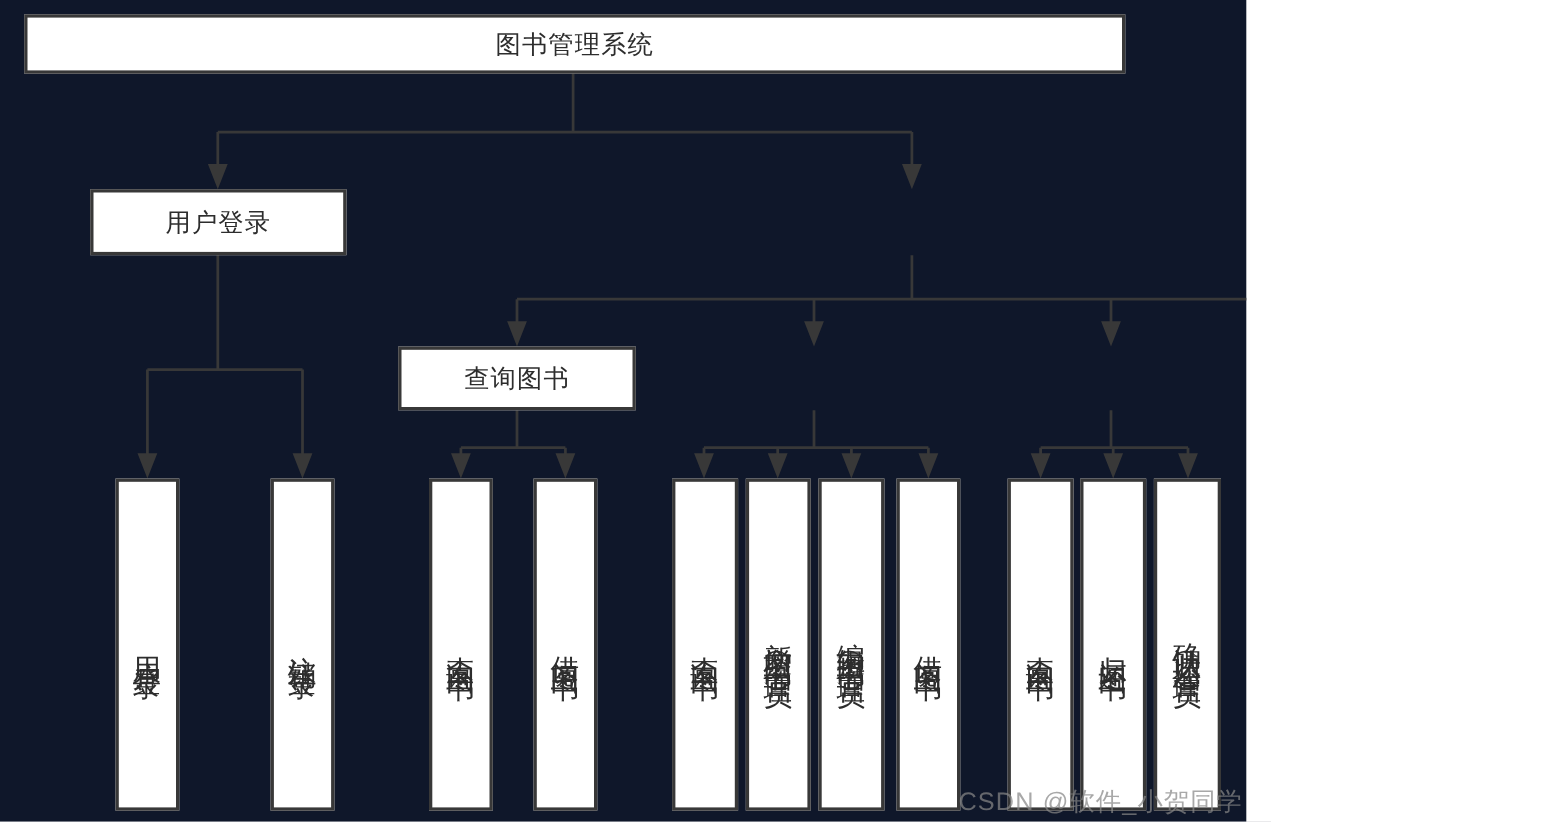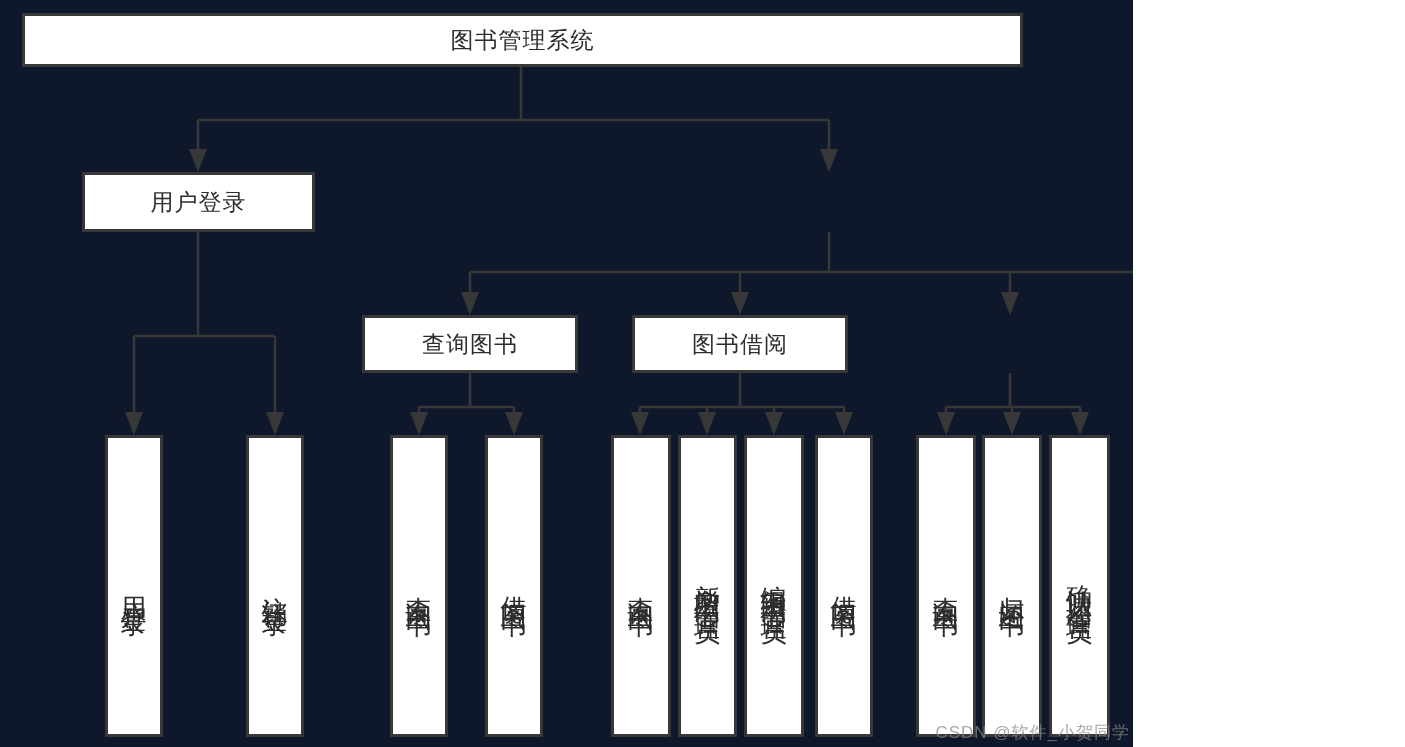--- a/index.html
+++ b/index.html
@@ -30,21 +30,21 @@
     font-size:26px;
     writing-mode:vertical-rl;
     text-orientation:mixed;
     letter-spacing:5px;
     line-height:1;
   }
   .watermark{
     position:absolute;
     right:3px;
     bottom:3px;
-    font-size:17px;
+    font-size:23px;
     color:rgba(134,134,134,0.72);
     z-index:5;
     letter-spacing:1px;
     white-space:nowrap;
   }
 </style>
 </head>
 <body>
 
 <div class="stage">
@@ -74,23 +74,20 @@
   <div class="box hbox" style="left:22px;top:13px;width:1001px;height:54px">
     <span>图书管理系统</span>
   </div>
 
   <div class="box hbox" style="left:82px;top:172px;width:233px;height:60px">
     <span>用户登录</span>
   </div>
 
   <div class="box hbox" style="left:362px;top:315px;width:216px;height:58px">
     <span>查询图书</span>
-  </div>
-  <div class="box hbox" style="left:632px;top:315px;width:216px;height:58px">
-    <span>图书借阅</span>
   </div>
 
   <div class="box leaf" style="left:105px;top:435px;width:58px;height:302px">
     <span>用户登录</span>
   </div>
   <div class="box leaf" style="left:246px;top:435px;width:58px;height:302px">
     <span>注销登录</span>
   </div>
 
   <div class="box leaf" style="left:390px;top:435px;width:58px;height:302px">

